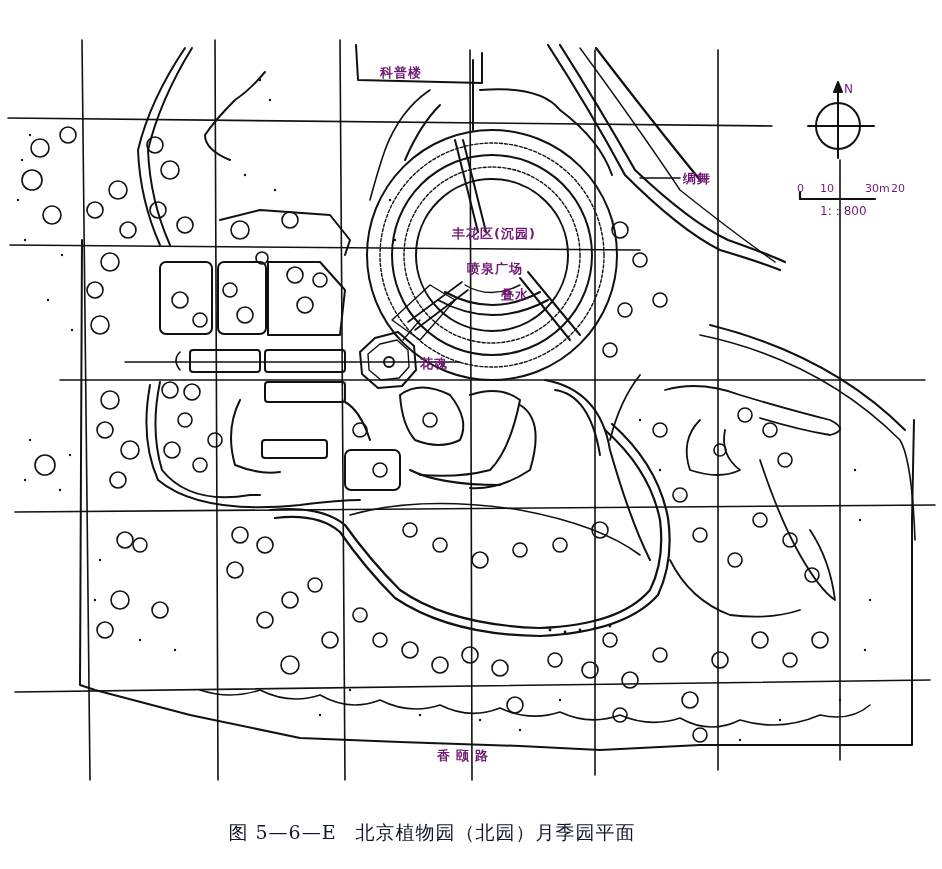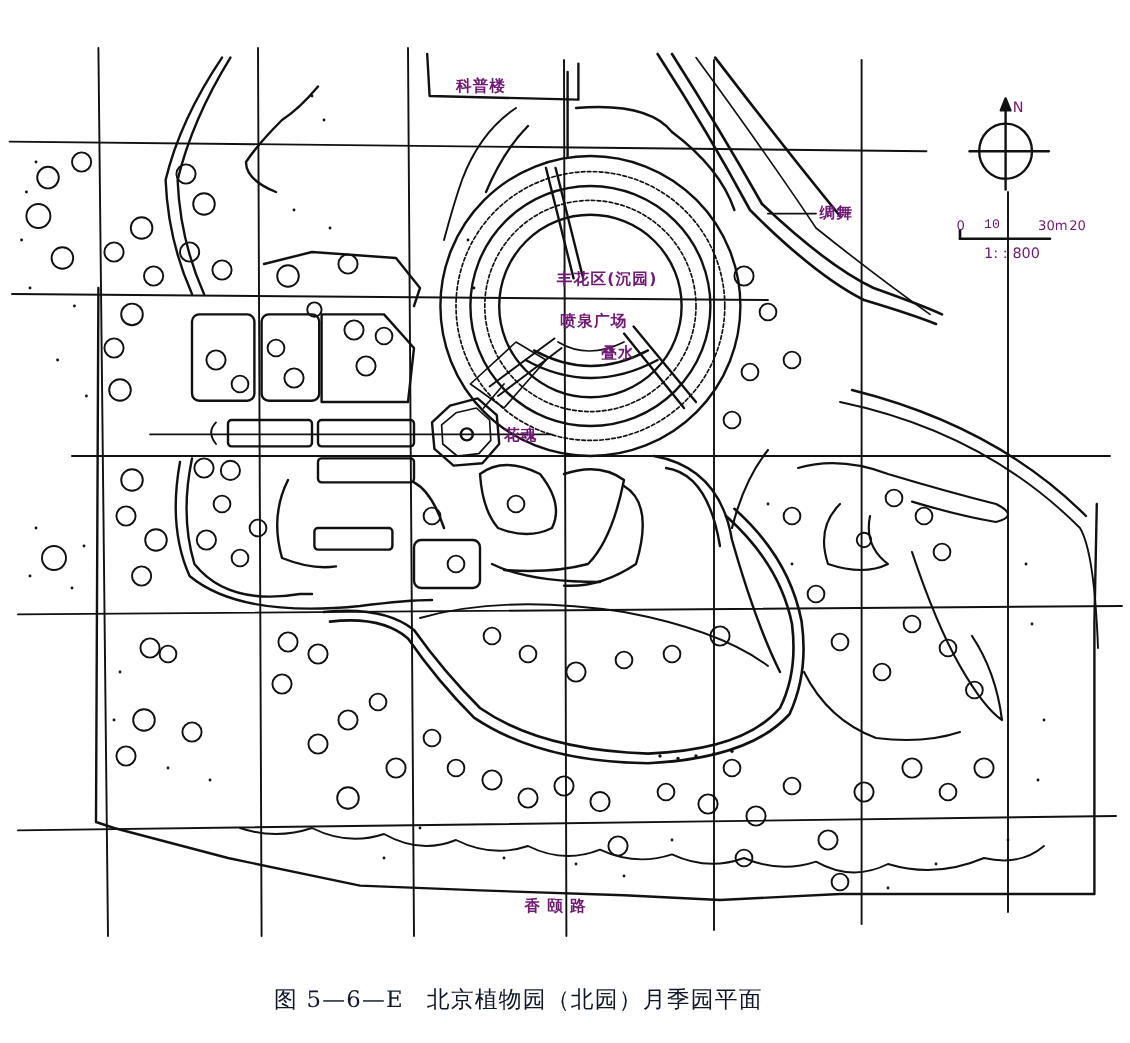--- a/index.html
+++ b/index.html
@@ -282,32 +282,32 @@
 
   <g stroke-width="2.2">
     <line x1="800" y1="199" x2="875" y2="199"></line>
     <line x1="800" y1="192" x2="800" y2="199"></line>
   </g>
 
   <line x1="640" y1="178" x2="680" y2="178" stroke-width="1.6"></line>
 </svg>
 
 <div class="lbl lbl-sm" style="left:380px;top:66px;">科普楼</div>
-<div class="lbl lbl-sm" style="left:464px;top:227px;">丰花区(沉园)</div>
+<div class="lbl lbl-sm" style="left:452px;top:227px;">丰花区(沉园)</div>
 <div class="lbl lbl-sm" style="left:467px;top:262px;">喷泉广场</div>
 <div class="lbl lbl-sm" style="left:501px;top:288px;">叠水</div>
 <div class="lbl lbl-sm" style="left:420px;top:357px;">花魂</div>
 <div class="lbl lbl-sm" style="left:683px;top:172px;">绸舞</div>
 <div class="lbl lbl-sm" style="left:437px;top:749px;letter-spacing:6px;text-align:center;">香颐路</div>
 
 <div class="lbl" style="left:844px;top:83px;font-size:12px;">N</div>
 
 <div style="position:absolute;left:797px;top:183px;font-size:11px;">
   <span class="lbl" style="left:0px;top:0;">0</span>
-  <span class="lbl" style="left:23px;top:0;font-family:Liberation Mono, monospace;">10</span>
+  <span class="lbl" style="left:23px;top:0;">10</span>
   <span class="lbl" style="left:46px;top:0;margin-left:48px;">20</span>
   <span class="lbl" style="left:68px;top:0;">30m</span>
 </div>
 <div class="lbl" style="left:820px;top:205px;font-size:12px;">1:：800</div>
 
 <div class="caption">
   <span>图 5—6—E</span>
   <span>北京植物园（北园）月季园平面</span>
 </div>
 

